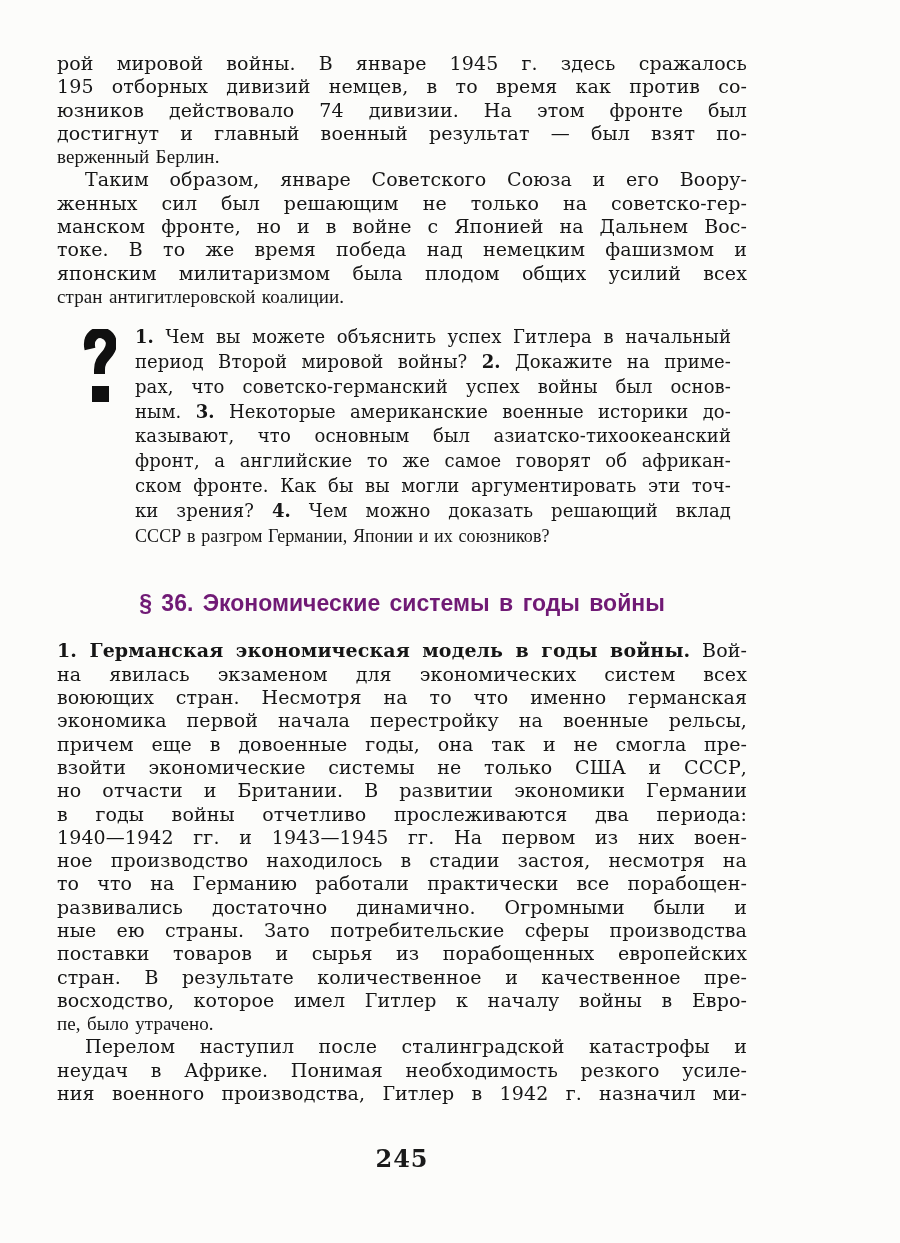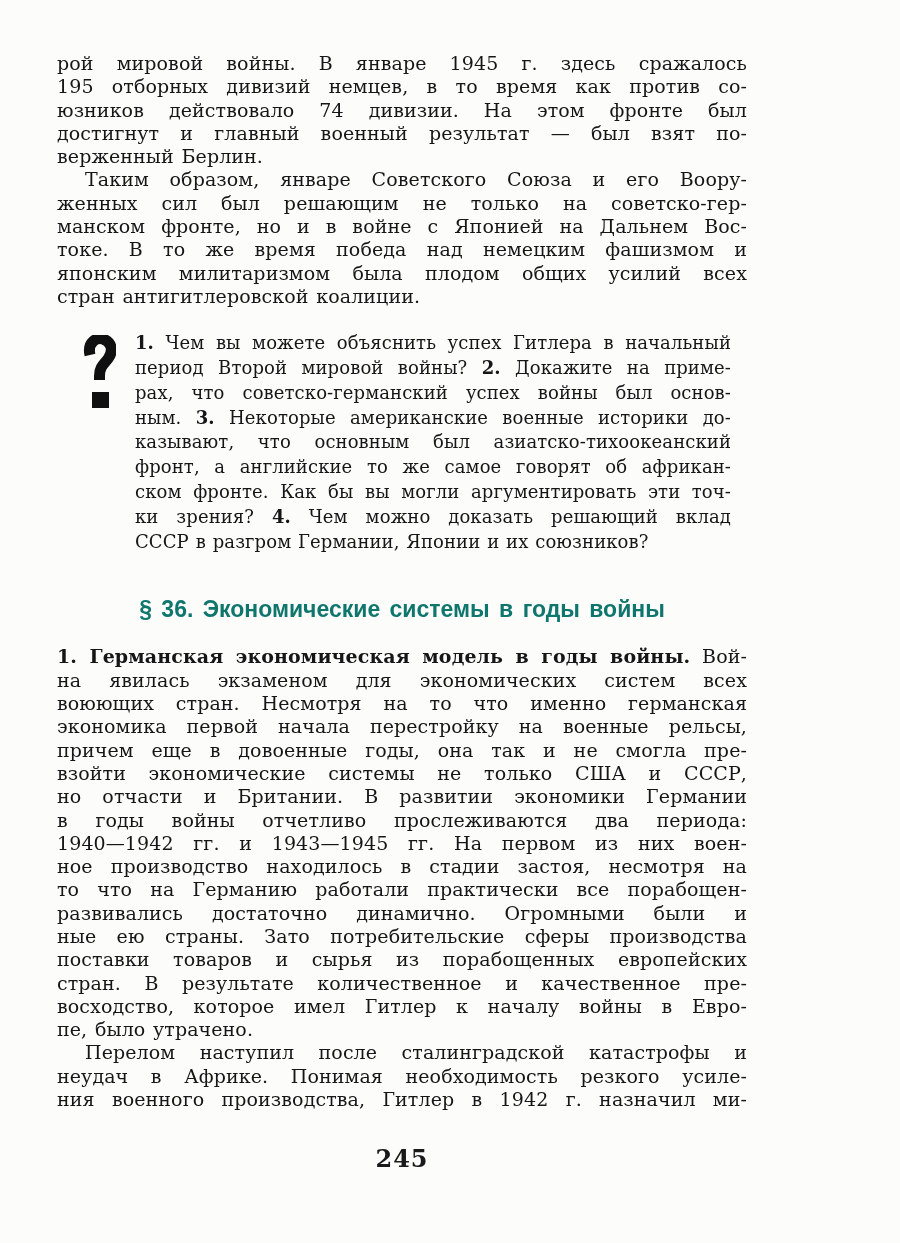--- a/index.html
+++ b/index.html
@@ -33,27 +33,28 @@
     font-size: 19px;
     line-height: 23.3px;
     text-align: justify;
     text-align-last: justify;
     word-spacing: 1.5px;
     letter-spacing: 0.1px;
     white-space: normal;
   }
   .line.no-just {
     text-align-last: left;
+    font-family: Liberation Serif, serif;
   }
   .line.indent {
     padding-left: 28px;
   }
   .question-block {
     position: relative;
-    margin-top: 23px;
+    margin-top: 17px;
     margin-left: 78px;
     width: 596px;
   }
   .question-block .line {
     font-size: 18px;
     line-height: 24.8px;
     word-spacing: 1px;
   }
   .qmark-icon {
     position: absolute;
@@ -64,21 +65,21 @@
   }
   .section-heading {
     margin: 41px 0 0 0;
     font-family: "Liberation Sans", sans-serif;
     font-weight: bold;
     font-size: 23px;
     line-height: 29px;
     text-align: center;
     letter-spacing: 0px;
     word-spacing: 3px;
-    color: #0f766e;
+    color: #701a75;
   }
   .body-text {
     margin-top: 21px;
   }
   .page-number {
     position: absolute;
     top: 1144px;
     left: 57px;
     width: 690px;
     text-align: center;

